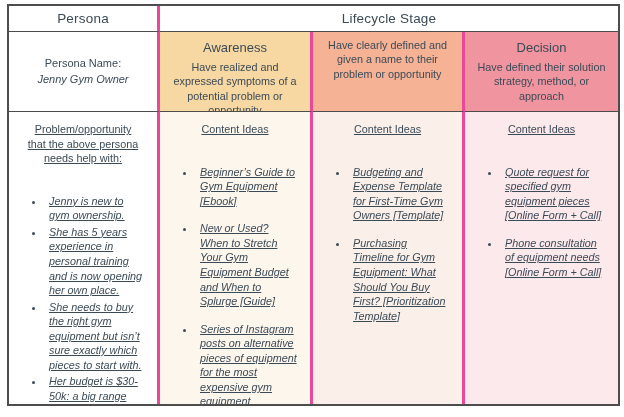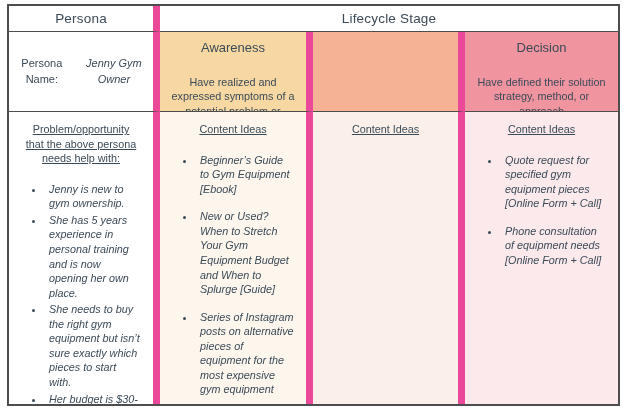--- a/index.html
+++ b/index.html
@@ -22,79 +22,80 @@
     top: 4px;
     width: 609px;
     height: 398px;
     display: grid;
     grid-template-columns: 151px 153px 152px 1fr;
     grid-template-rows: 26px 80px 1fr;
     border: 2px solid #4d4d4d;
     box-sizing: content-box;
   }
   .cell {
-    border-right: 7px solid #ec4899;
+    border-right: 3px solid #ec4899;
     border-bottom: 1px solid #4d4d4d;
     box-sizing: border-box;
     overflow: hidden;
     background: #ffffff;
   }
   .cell.last-col { border-right: none; align-items: center; }
   .cell.last-row { border-bottom: none; }
 
   .top-head {
     display: flex;
     align-items: center;
     justify-content: center;
     font-size: 13.5px;
     letter-spacing: 0.2px;
   }
   .lifecycle-head { grid-column: 2 / 5; }
 
   .persona-name-cell {
     display: flex;
-    flex-direction: row;
+    flex-direction: column;
     align-items: center;
     justify-content: center;
     font-size: 11px;
     line-height: 1.45;
     text-align: center;
   }
   .persona-name-cell .name { font-style: italic; }
 
   .stage-head {
     display: flex;
     flex-direction: column;
     align-items: center;
     text-align: center;
     padding: 6px 8px 4px 8px;
   }
   .stage-head .stage-title {
     font-size: 13px;
-    margin: 2px 0 20px 0;
+    margin: 2px 0 5px 0;
   }
   .stage-head .stage-desc {
     font-size: 10.8px;
     line-height: 1.32;
   }
 
   .body-cell {
     padding: 8px 6px 6px 6px;
     font-size: 10.8px;
     line-height: 1.35;
   }
   .body-title {
     text-align: center;
     margin: 2px 10px 0 10px;
     text-decoration: underline;
   }
   ul.bullets {
-    margin: 16px 0 0 0;
+    margin: 28px 0 0 0;
     padding: 0 6px 0 30px;
     font-style: italic;
+    text-decoration: underline;
   }
   ul.bullets li {
     margin-bottom: 2px;
     padding-left: 4px;
   }
   ul.bullets.spaced li { margin-bottom: 13px; }
 </style>
 </head>
 <body>
 
@@ -110,20 +111,21 @@
 
     <div class="cell persona-name-cell">
       <span>Persona Name:</span>
       <span class="name">Jenny Gym Owner</span>
     </div>
     <div class="cell stage-head" style="background-color: rgb(247, 215, 162);">
       <div class="stage-title">Awareness</div>
       <div class="stage-desc">Have realized and expressed symptoms of a potential problem or opportunity</div>
     </div>
     <div class="cell stage-head" style="background-color: rgb(245, 178, 149);">
+      <div class="stage-desc">Have clearly defined and given a name to their problem or opportunity</div>
     </div>
     <div class="cell stage-head last-col" style="background-color: rgb(240, 148, 159);">
       <div class="stage-title">Decision</div>
       <div class="stage-desc">Have defined their solution strategy, method, or approach</div>
     </div>
 
     <div class="cell body-cell last-row">
       <div class="body-title">Problem/opportunity that the above persona needs help with:</div>
       <ul class="bullets">
         <li>Jenny is new to gym ownership.</li>
@@ -137,20 +139,24 @@
       <div class="body-title">Content Ideas</div>
       <ul class="bullets spaced">
         <li>Beginner’s Guide to Gym Equipment [Ebook]</li>
         <li>New or Used? When to Stretch Your Gym Equipment Budget and When to Splurge [Guide]</li>
         <li>Series of Instagram posts on alternative pieces of equipment for the most expensive gym equipment</li>
       </ul>
     </div>
 
     <div class="cell body-cell last-row" style="background-color: rgb(251, 240, 233);">
       <div class="body-title">Content Ideas</div>
+      <ul class="bullets spaced">
+        <li>Budgeting and Expense Template for First-Time Gym Owners [Template]</li>
+        <li>Purchasing Timeline for Gym Equipment: What Should You Buy First? [Prioritization Template]</li>
+      </ul>
     </div>
 
     <div class="cell body-cell last-row last-col" style="background-color: rgb(252, 233, 235);">
       <div class="body-title">Content Ideas</div>
       <ul class="bullets spaced">
         <li>Quote request for specified gym equipment pieces [Online Form + Call]</li>
         <li>Phone consultation of equipment needs [Online Form + Call]</li>
       </ul>
     </div>
 

